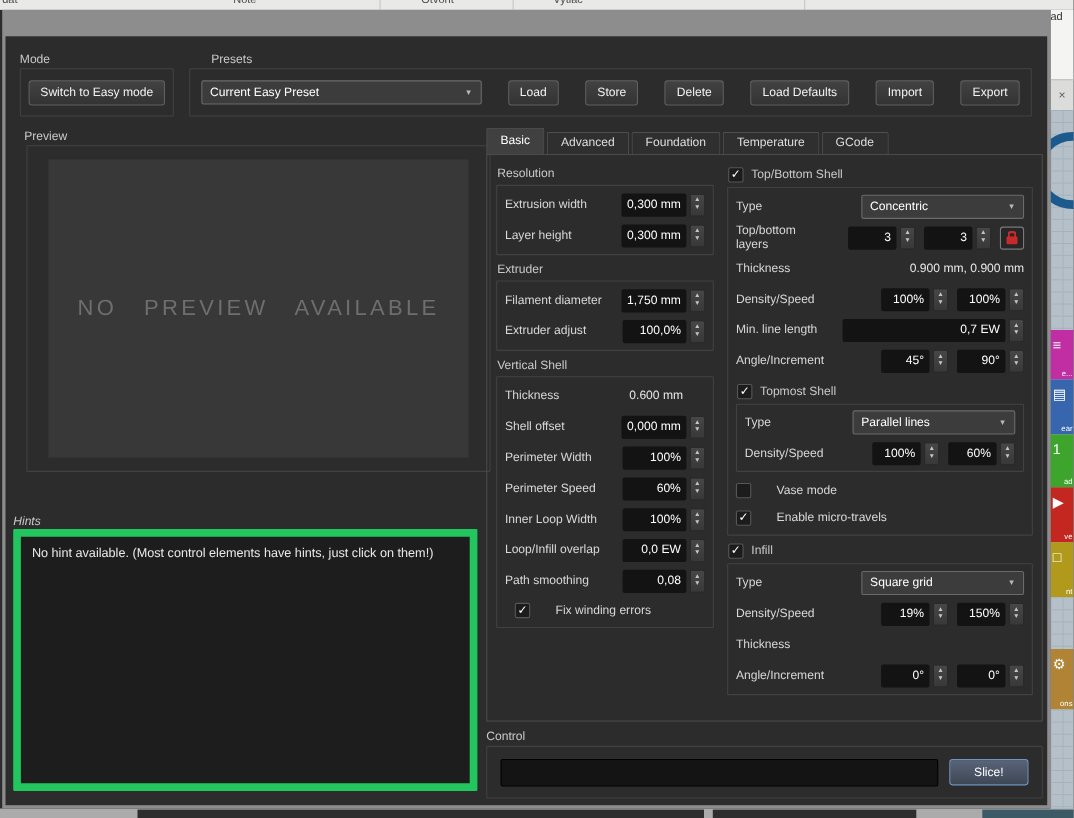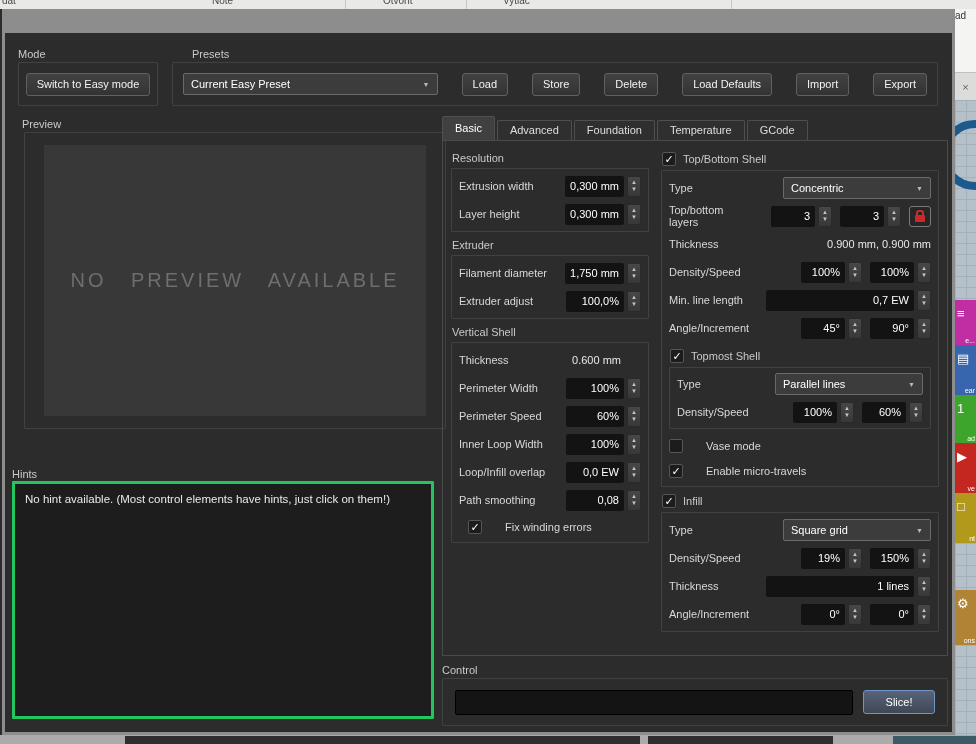--- a/index.html
+++ b/index.html
@@ -56,21 +56,21 @@
   .lockbtn{width:22px;height:21px;background:#262626;border:1px solid #7a7a7a;border-radius:3px;display:flex;align-items:center;justify-content:center;box-sizing:border-box;}
   .lock{position:relative;width:10px;height:7px;background:#c82a2a;border-radius:1px;margin-top:4px;}
   .lock::before{content:"";position:absolute;top:-5px;left:1px;width:4px;height:4px;border:2px solid #c82a2a;border-bottom:none;border-radius:3px 3px 0 0;}
   
   .mode-body{left:13px;top:29px;width:140px;height:44px;display:flex;align-items:center;justify-content:center;}
   .presets-body{left:167px;top:29px;width:766px;height:44px;display:flex;align-items:center;padding:0 10px;gap:24px;}
   .presets-body .combo{flex:1;}
   
   .preview-body{left:7px;top:99px;width:422px;height:297px;margin-left:12px;}
   .preview-inner{position:absolute;left:19px;top:12px;right:19px;bottom:12px;background:#383838;display:flex;align-items:center;justify-content:center;color:#6e6e6e;font-size:20px;letter-spacing:3px;word-spacing:16px;}
-  .hints-body{left:7px;top:448px;width:422px;height:238px;background:#1d1d1d;border:3px solid #22c55e;}
+  .hints-body{left:7px;top:448px;width:422px;height:238px;background:#1d1d1d;border:7px solid #22c55e;}
   .hints-text{padding:9px 10px;color:#e9e9e9;font-size:11.5px;}
   
   .tabbar{position:absolute;left:437px;top:84px;display:flex;align-items:flex-end;height:23px;}
   .tab{background:#2f2f2f;border:1px solid #4f4f4f;border-bottom:none;border-radius:2px 2px 0 0;padding:0 12px;height:19px;line-height:19px;color:#dedede;margin-right:2px;}
   .tab.active{background:#404040;height:23px;line-height:23px;color:#fff;}
   .panel{position:absolute;left:437px;top:107px;width:506px;height:516px;border:1px solid #4a4a4a;box-sizing:border-box;display:flex;padding:4px 8px;gap:12px;}
   .col-l{width:198px;flex:none;}
   .col-r{flex:1;}
   .gt{color:#c9c9c9;margin:7px 0 4px 1px;display:flex;align-items:center;}
   .gt .cb{margin-right:7px;}
@@ -159,21 +159,21 @@
       <span class="btn">Export</span>
     </div>
 
     <span class="glabel" style="left:7px;top:85px;margin-left:10px;">Preview</span>
     <div class="gbody preview-body">
       <div class="preview-inner">
         <span>NO PREVIEW AVAILABLE</span>
       </div>
     </div>
 
-    <span class="glabel" style="left:7px;top:435px;">Hints</span>
+    <span class="glabel" style="left:7px;top:435px;font-style:italic;">Hints</span>
     <div class="gbody hints-body">
       <div class="hints-text">No hint available. (Most control elements have hints, just click on them!)</div>
     </div>
 
     <div class="tabbar">
       <span class="tab active">Basic</span>
       <span class="tab">Advanced</span>
       <span class="tab">Foundation</span>
       <span class="tab">Temperature</span>
       <span class="tab">GCode</span>
@@ -216,20 +216,27 @@
               <span class="sb"></span>
             </span>
           </div>
         </div>
 
         <div class="gt">Vertical Shell</div>
         <div class="gb">
           <div class="row">
             <span class="lbl">Thickness</span>
             <span class="static" style="margin-right:20px;">0.600 mm</span>
+          </div>
+          <div class="row">
+            <span class="lbl">Shell offset</span>
+            <span class="spin">
+              <span class="val w56">0,000 mm</span>
+              <span class="sb"></span>
+            </span>
           </div>
           <div class="row">
             <span class="lbl">Perimeter Width</span>
             <span class="spin">
               <span class="val w56">100%</span>
               <span class="sb"></span>
             </span>
           </div>
           <div class="row">
             <span class="lbl">Perimeter Speed</span>
@@ -397,26 +404,20 @@
                 <span class="sb"></span>
               </span>
               <span class="spin">
                 <span class="val w44">150%</span>
                 <span class="sb"></span>
               </span>
             </span>
           </div>
           <div class="row">
             <span class="lbl">Thickness</span>
-            <span class="ctr">
-              <span class="spin">
-                <span class="val" style="min-width:148px;">1 lines</span>
-                <span class="sb"></span>
-              </span>
-            </span>
           </div>
           <div class="row">
             <span class="lbl">Angle/Increment</span>
             <span class="ctr">
               <span class="spin">
                 <span class="val w44">0°</span>
                 <span class="sb"></span>
               </span>
               <span class="spin">
                 <span class="val w44">0°</span>

